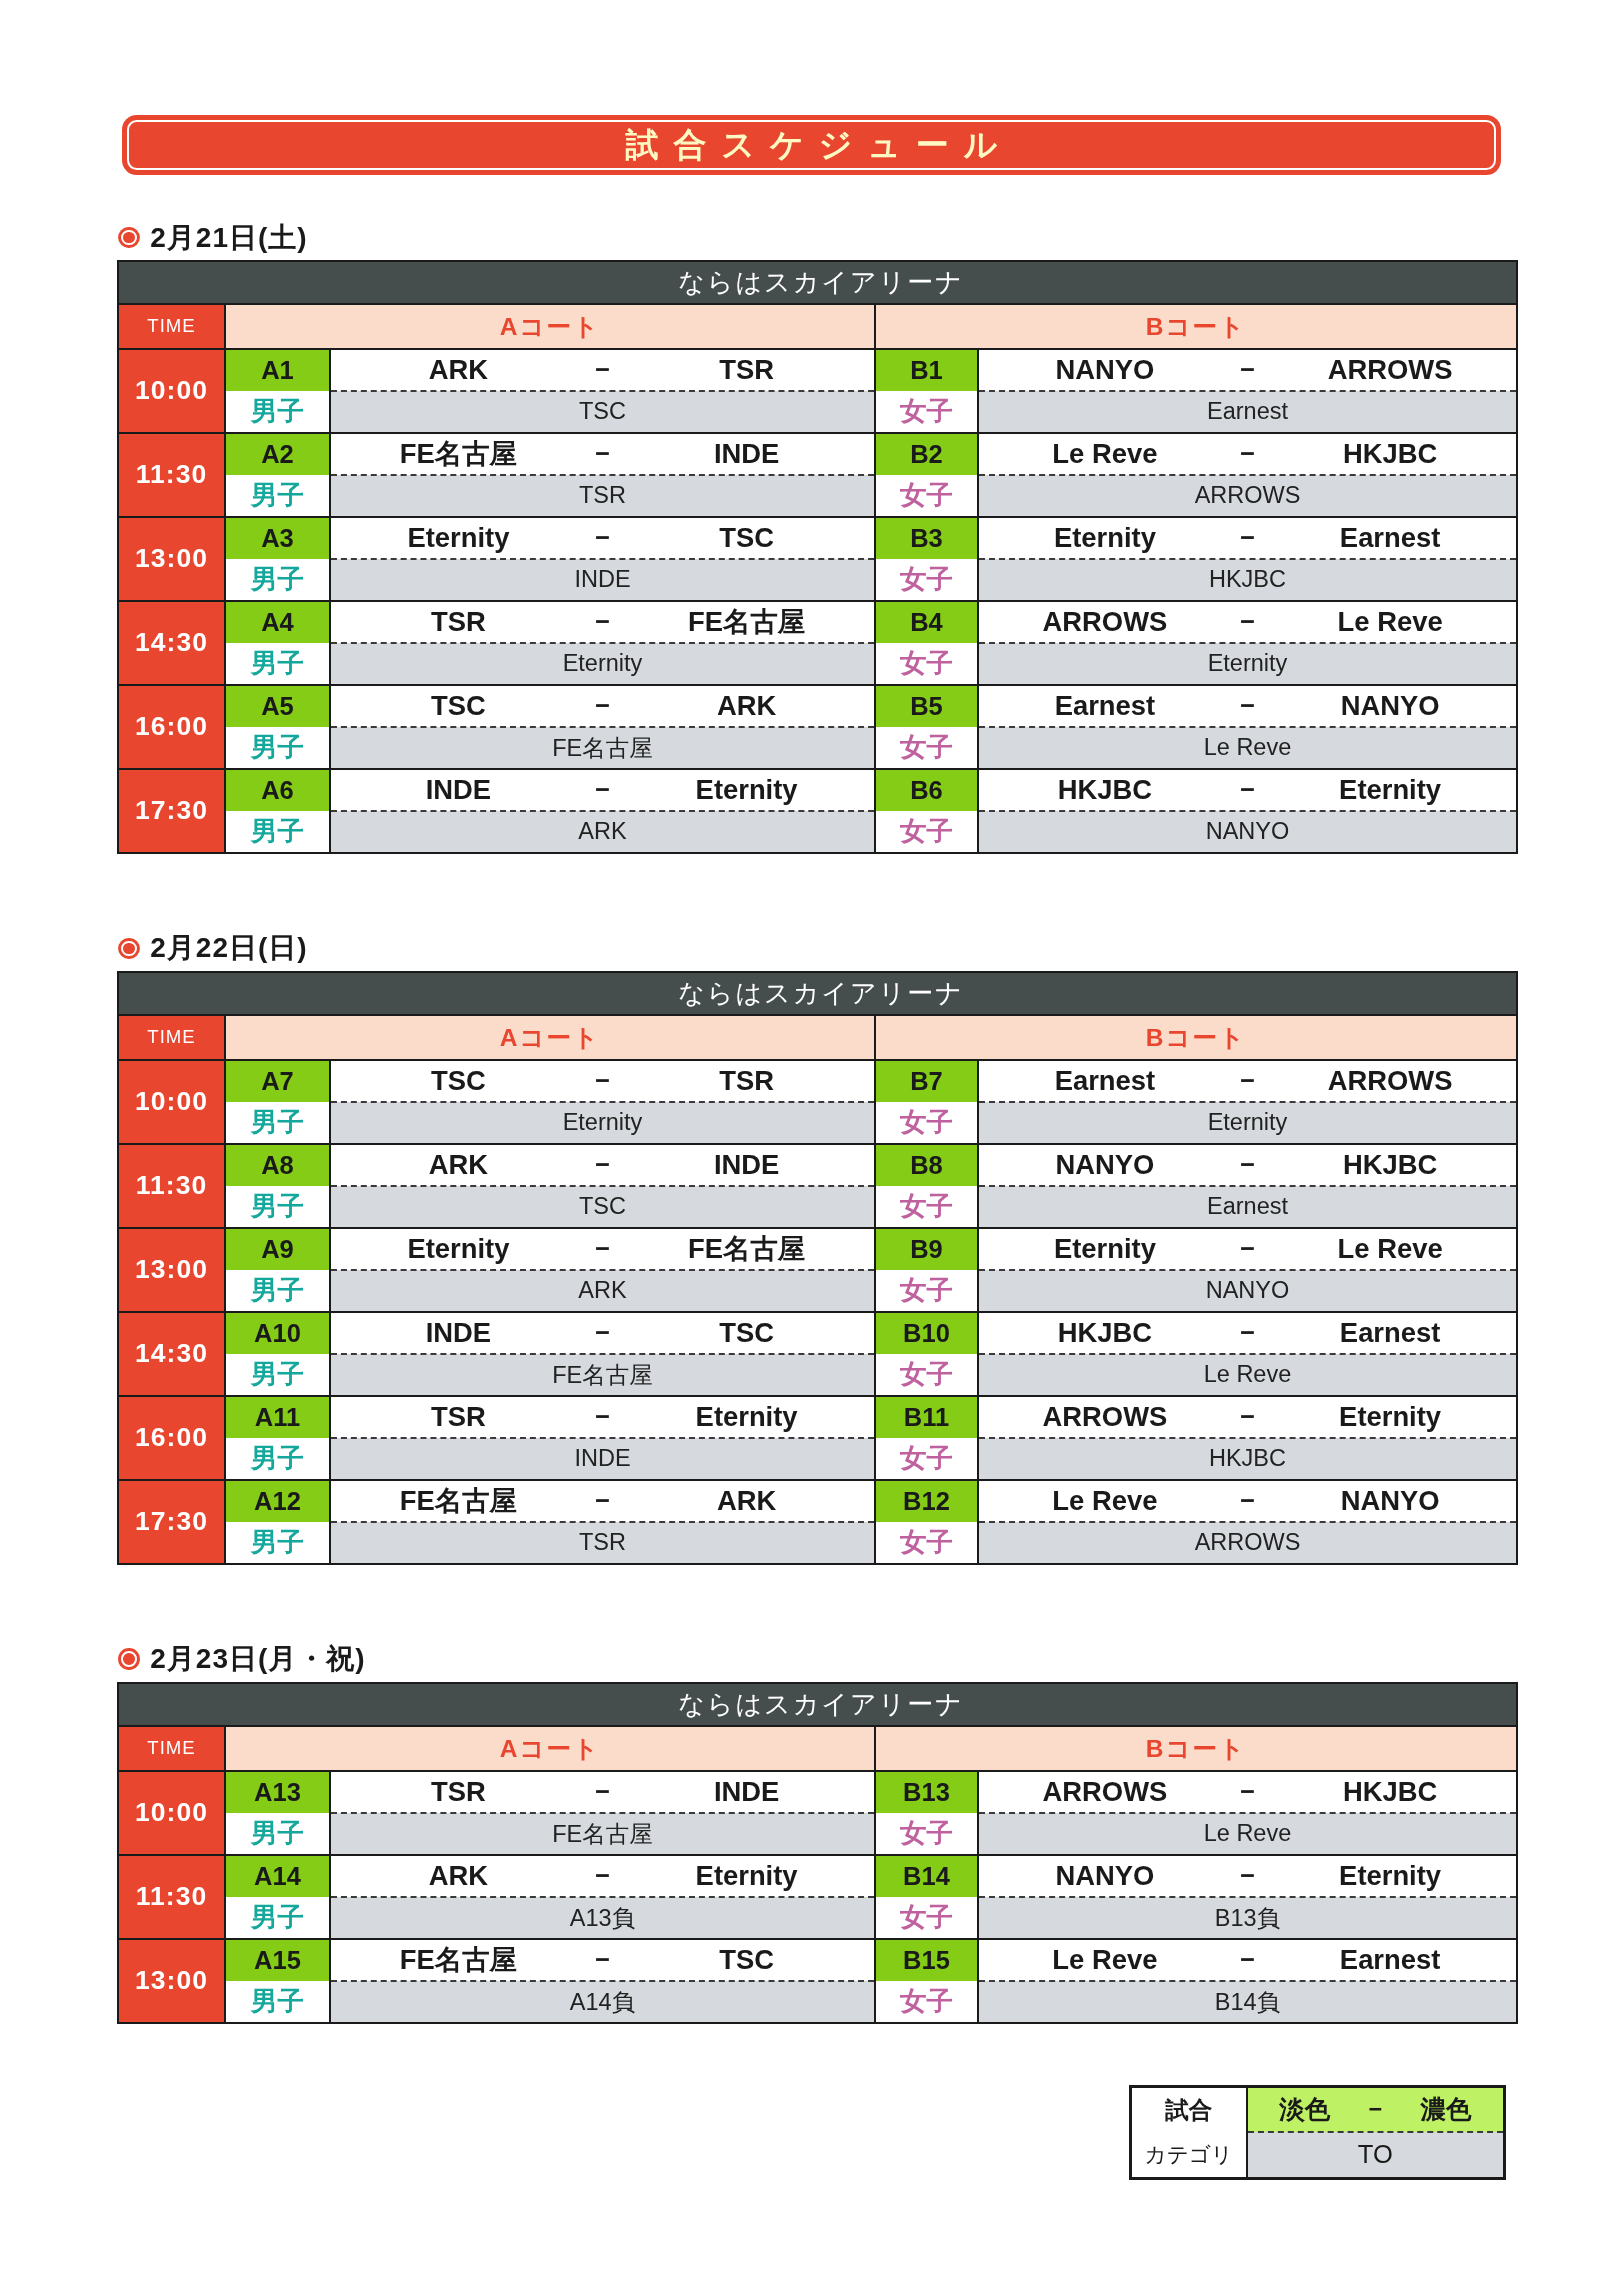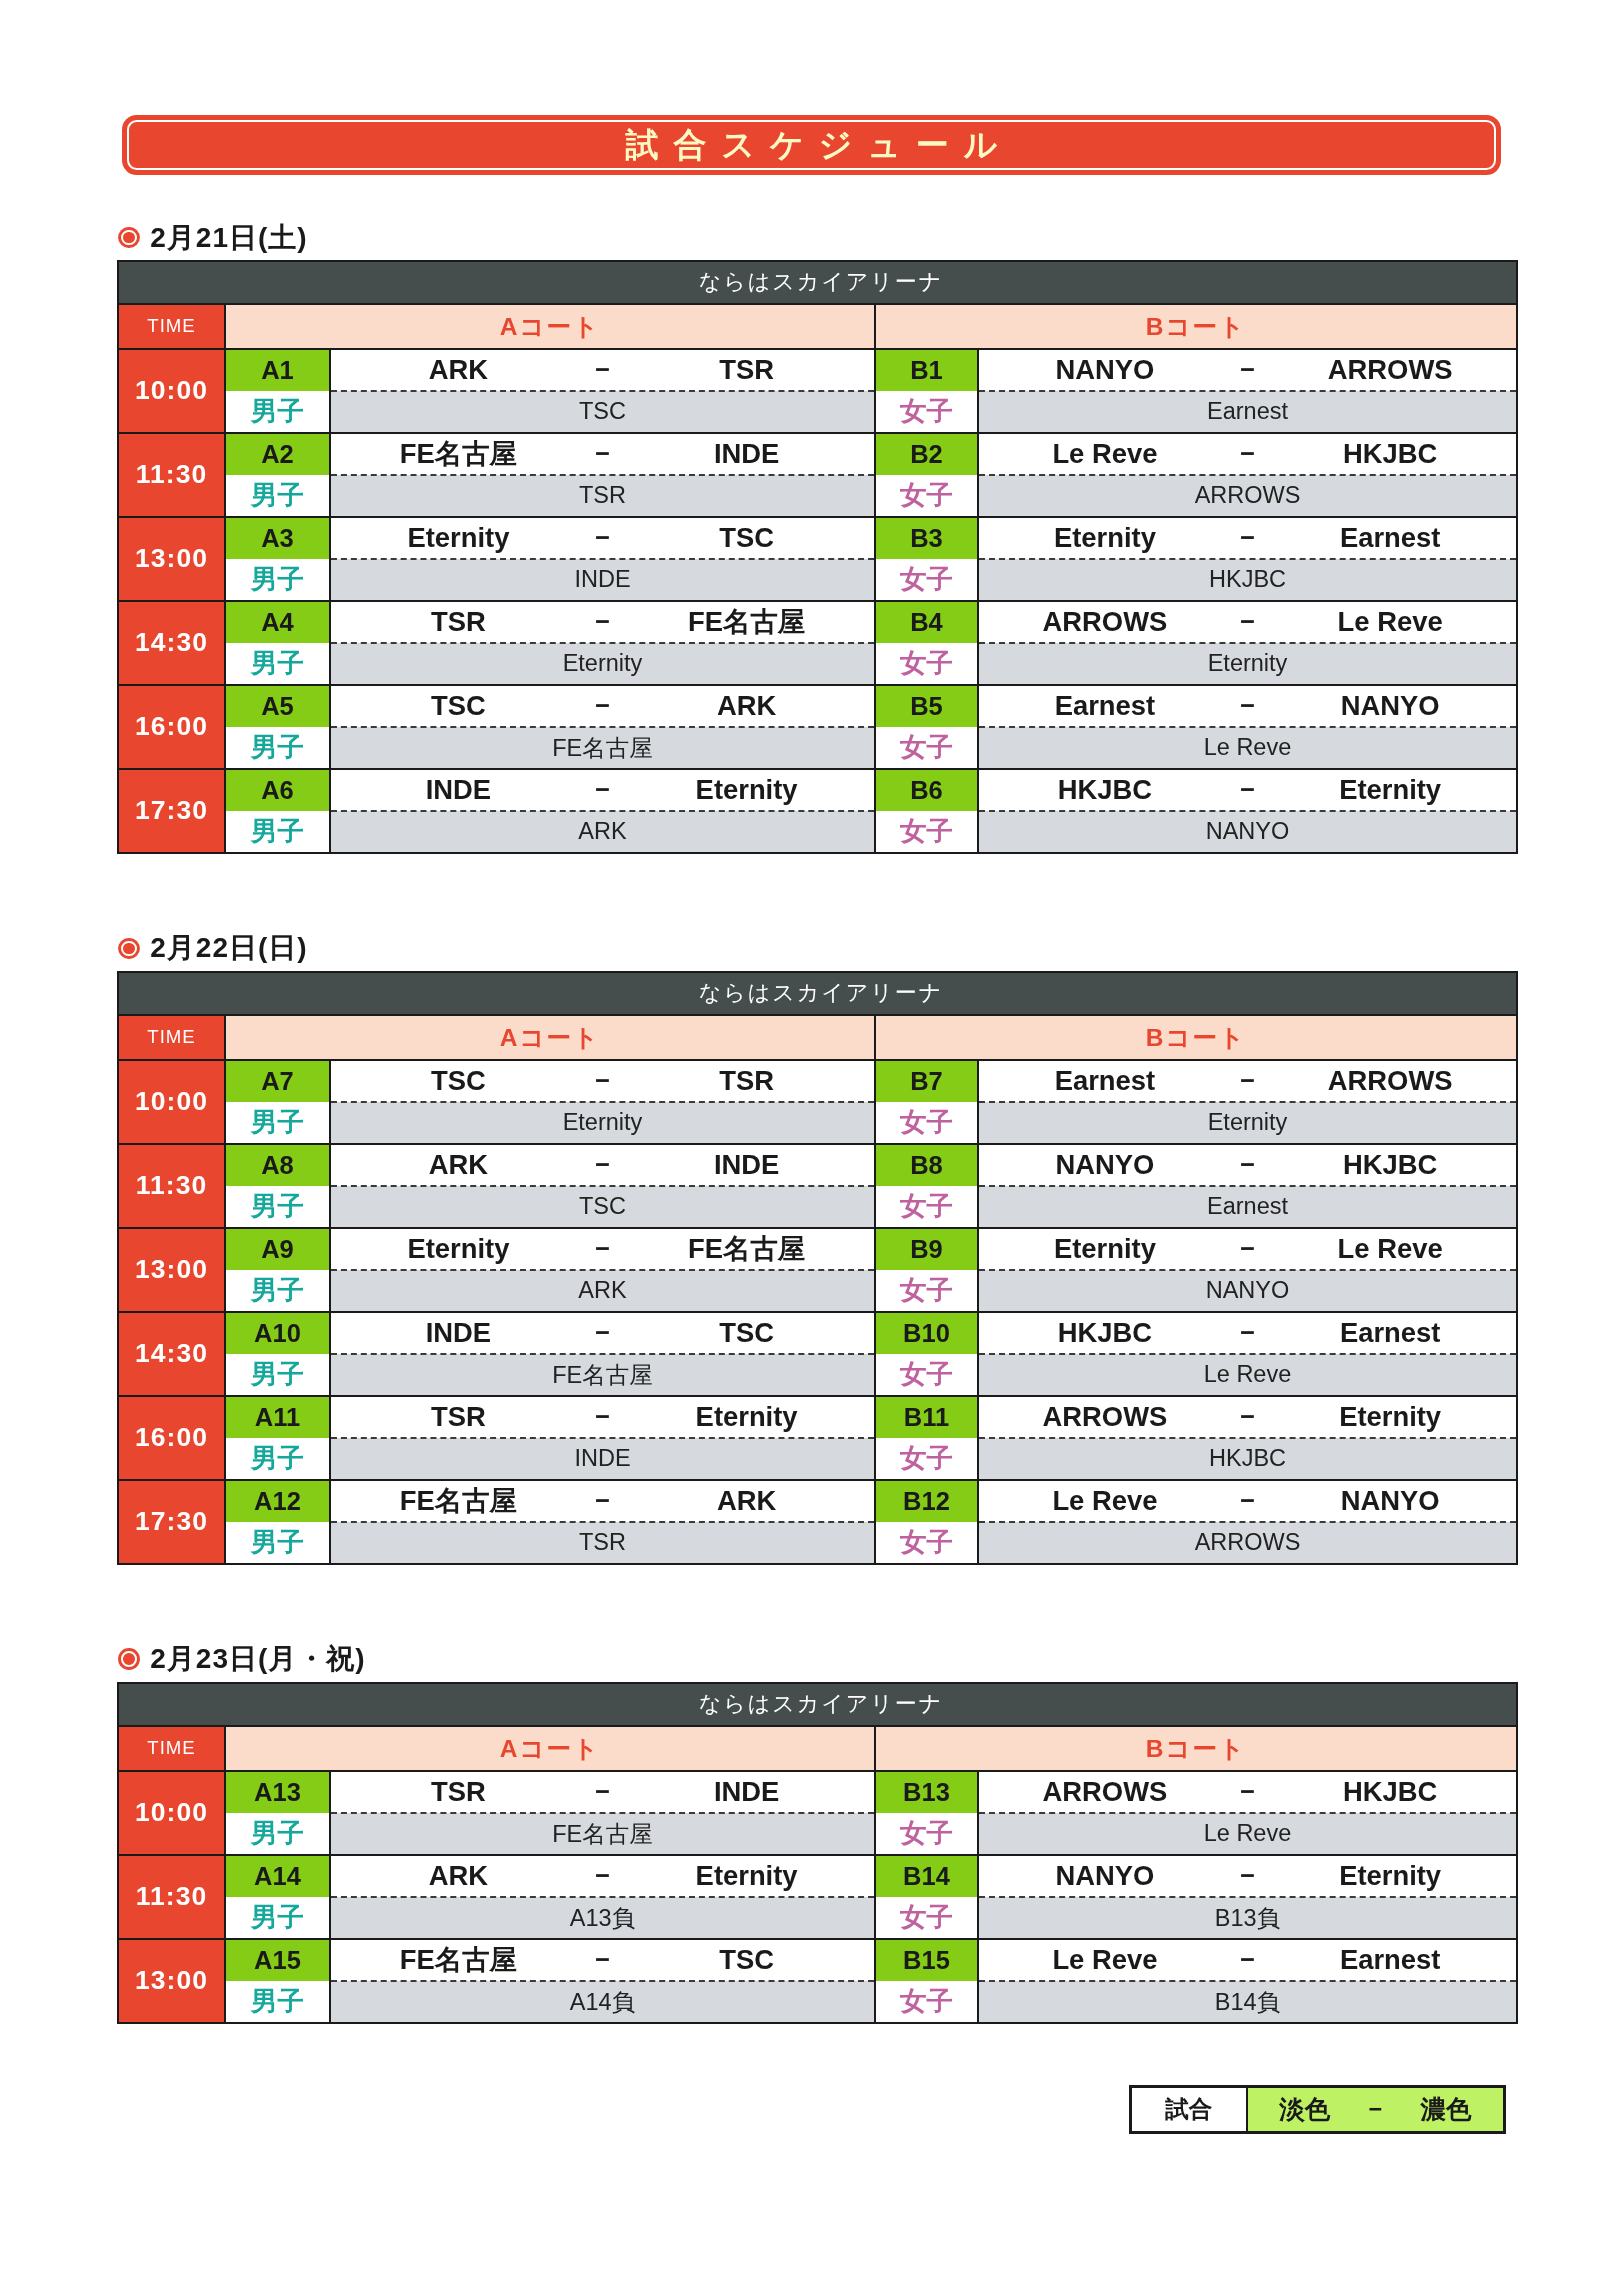--- a/index.html
+++ b/index.html
@@ -46,21 +46,21 @@
   .bullet{
     width:15.7px;height:15.7px;border-radius:50%;
     background:var(--red);border:2.9px solid #ffffff;
     box-shadow:0 0 0 2.9px var(--red);
     margin:0 13.7px 0 3.9px;flex:none;
   }
   .date-text{font-size:28px;font-weight:bold;letter-spacing:1px;}
   table.schedule{border-collapse:collapse;width:1399px;table-layout:fixed;border:2.9px solid var(--ink);}
   .venue-h{
     background:var(--dark);color:#ffffff;
-    font-size:22px;font-weight:normal;letter-spacing:2px;
+    font-size:26px;font-weight:normal;letter-spacing:2px;
     height:43px;text-align:center;border:2.9px solid var(--ink);padding-left:8px;
   }
   .header-row th{height:45px;border:2px solid var(--ink);border-bottom:2.9px solid var(--ink);}
   .time-h{background:var(--red);color:#ffffff;font-size:18.6px;font-weight:normal;letter-spacing:1px;text-align:center;}
   .court{background:var(--peach);color:var(--red);font-size:24.5px;font-weight:bold;letter-spacing:2px;text-align:center;}
   .match-row td{height:42px;border-top:2.9px solid var(--ink);}
   .time-cell{
     background:var(--red);color:#ffffff;
     font-weight:bold;font-size:26.5px;letter-spacing:1px;
     text-align:center;vertical-align:middle;
@@ -600,18 +600,22 @@
         <tr>
           <td class="lg-label lg-match-label">試合</td>
           <td class="lg-format">
             <div class="match-flex">
               <span class="team">淡色</span>
               <span class="dash">−</span>
               <span class="team">濃色</span>
             </div>
           </td>
         </tr>
+        <tr>
+          <td class="lg-label lg-cat-label">カテゴリ</td>
+          <td class="lg-value">TO</td>
+        </tr>
       </tbody>
     </table>
   </div>
 
 </div>
 
 
 </body></html>

